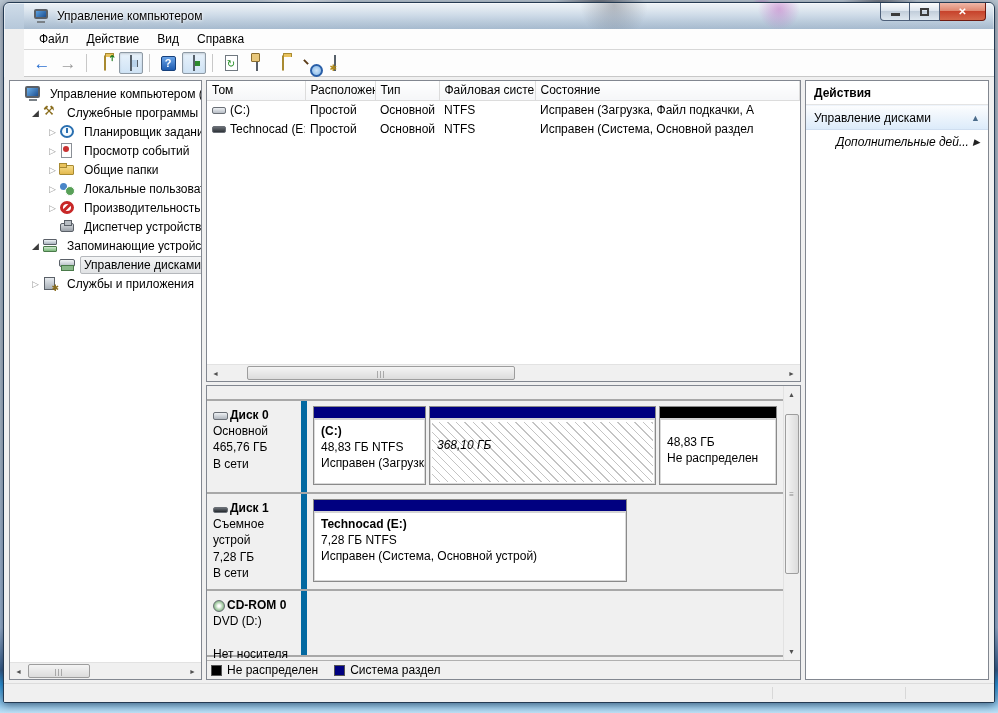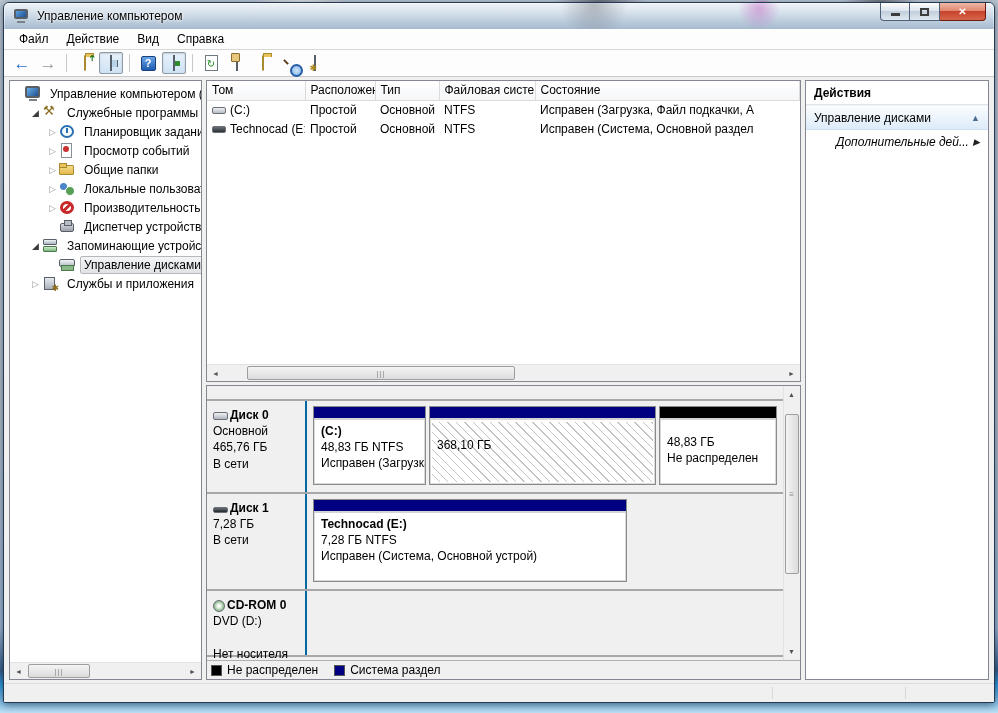--- a/index.html
+++ b/index.html
@@ -12,20 +12,21 @@
       radial-gradient(circle 50px at 880px 6px, rgba(30,30,40,.5), rgba(30,30,40,0) 75%),
       radial-gradient(circle 70px at 300px 4px, rgba(255,255,255,.5), rgba(255,255,255,0) 70%),
       linear-gradient(180deg,#b9c6d2 0%, #aebfcf 60%, #9db7d6 88%, #37608e 94%, #2e9ae0 96%, #bfe1f6 100%);
   }
   
   .window { position:absolute; left:3px; top:2px; right:3px; bottom:10px;
     border:1px solid #243a52; border-radius:6px 6px 2px 2px;
     box-shadow: inset 0 0 0 1px rgba(255,255,255,.55), 0 2px 8px rgba(0,0,20,.5);
     background:linear-gradient(180deg,#cfdce9 0%, #b6c8da 26px, #f0f0f0 26px);
     overflow:hidden;
+    padding-left:20px;
   }
   .titlebar { position:relative; height:26px; display:flex; align-items:center; padding-left:10px;
     background:
       radial-gradient(circle 30px at 755px 6px, rgba(190,90,190,.45), rgba(190,90,190,0) 70%),
       radial-gradient(circle 45px at 590px 2px, rgba(60,60,70,.30), rgba(60,60,70,0) 75%),
       linear-gradient(180deg, rgba(255,255,255,.65), rgba(255,255,255,.1) 55%, rgba(120,145,170,.25));
   }
   .title-text { margin-left:7px; color:#000; text-shadow:0 0 4px #fff, 0 0 2px #fff; }
   .app-icon { width:16px; height:14px; position:relative; display:inline-block; }
   .app-icon .scr { position:absolute; left:0; top:0; width:14px; height:10px; border:2px solid #5a5f66; border-radius:2px; background:linear-gradient(135deg,#5aa0e0,#1d4f90); }
@@ -116,32 +117,32 @@
   
   .hscroll { position:absolute; left:0; right:0; bottom:0; height:17px; background:#f0f0f0; border-top:1px solid #e2e2e2; }
   .vscroll { position:absolute; top:0; width:17px; background:#f0f0f0; border-left:1px solid #e2e2e2; }
   .sb-arrow { position:absolute; width:17px; height:17px; display:flex; align-items:center; justify-content:center; font-size:7px; color:#505050; }
   .sb-thumb { position:absolute; border:1px solid #9d9d9d; border-radius:2px; background:linear-gradient(180deg,#f4f4f4,#dcdcdc); display:flex; align-items:center; justify-content:center; color:#8a8a8a; font-size:8px; letter-spacing:1px; }
   .sb-thumb.v { background:linear-gradient(90deg,#f4f4f4,#dcdcdc); }
   
   .gv-rows { position:absolute; left:0; right:17px; top:0; bottom:19px; overflow:hidden; }
   .disk-row { display:flex; border-bottom:2px solid #a8a8a8; }
   .disk-row:first-child { margin-top:13px; border-top:2px solid #a8a8a8; }
-  .disk-label { width:100px; flex:none; border-right:2px solid #0369a1; padding:6px 4px 4px 6px; line-height:1.35; }
+  .disk-label { width:100px; flex:none; border-right:6px solid #0369a1; padding:6px 4px 4px 6px; line-height:1.35; }
   .disk-label .dl0 { font-weight:bold; }
   .dico { display:inline-block; width:15px; height:8px; border:1px solid #6a6f76; border-radius:2px; margin-right:2px; vertical-align:-1px; background:linear-gradient(180deg,#eef1f4,#b0b6be); }
   .dico.dark { background:linear-gradient(180deg,#6a6f76,#23282d); height:6px; }
   .dico.cd { border-radius:50%; width:12px; height:12px; background:radial-gradient(circle,#fff 15%,#9fc89f 60%,#5a8a5a); vertical-align:-3px; }
   .disk-graphics { position:relative; flex:1; }
   .part { position:absolute; top:5px; bottom:7px; border:1px solid #8a8a8a; background:#fff; box-shadow:0 0 0 1px #d9d9d9 inset; }
   .part .stripe { height:13px; border-bottom:2px solid #d4d4d4; }
   .part .pbody { padding:3px 7px; line-height:1.35; white-space:nowrap; overflow:hidden; }
   .part.hatched .pbody-wrap { position:absolute; inset:15px 2px 2px 2px;
      background:repeating-linear-gradient(45deg,#fff 0 5px,#c4c4c4 5px 6px); }
-  .part.hatched .pbody { position:relative; padding-top:17px; }
+  .part.hatched .pbody { position:relative; padding-top:17px;font-style:italic; }
   .part .bold { font-weight:bold; }
   
   .legend { position:absolute; left:0; right:0; bottom:0; height:19px; background:#f0f0f0; border-top:1px solid #b0b0b0; display:flex; align-items:center; padding-left:4px; gap:16px; }
   .legend-item { display:flex; align-items:center; gap:5px; }
   .legend-swatch { width:11px; height:11px; border:1px solid #555; }
   
   .ap-header { height:24px; display:flex; align-items:center; padding:0 8px; font-weight:bold; border-bottom:1px solid #e4e4e4; }
   .ap-section { height:25px; display:flex; align-items:center; padding:0 8px; background:linear-gradient(180deg,#fcfdfe,#dcebfa); border-top:1px solid #eef4fb; border-bottom:1px solid #cfdef0; }
   .ap-section .chev { margin-left:auto; font-size:9px; color:#4a6b8a; }
   .ap-item { height:24px; display:flex; align-items:center; padding:0 8px 0 30px;font-style:italic; }
@@ -361,20 +362,21 @@
                 <div class="pbody" style="padding-top: 14px;">
                   <div>48,83 ГБ</div>
                   <div>Не распределен</div>
                 </div>
               </div>
             </div>
           </div>
           <div class="disk-row" style="height: 97px;">
             <div class="disk-label">
               <div class="dl0"><span class="dico dark"></span><span>Диск 1</span></div>
+              <div>Съемное устрой</div>
               <div>7,28 ГБ</div>
               <div>В сети</div>
             </div>
             <div class="disk-graphics">
               <div class="part" style="left: 6px; width: 314px;">
                 <div class="stripe" style="background: rgb(0, 0, 128);"></div>
                 <div class="pbody">
                   <div class="bold">Technocad  (E:)</div>
                   <div>7,28 ГБ NTFS</div>
                   <div>Исправен (Система, Основной устрой)</div>

